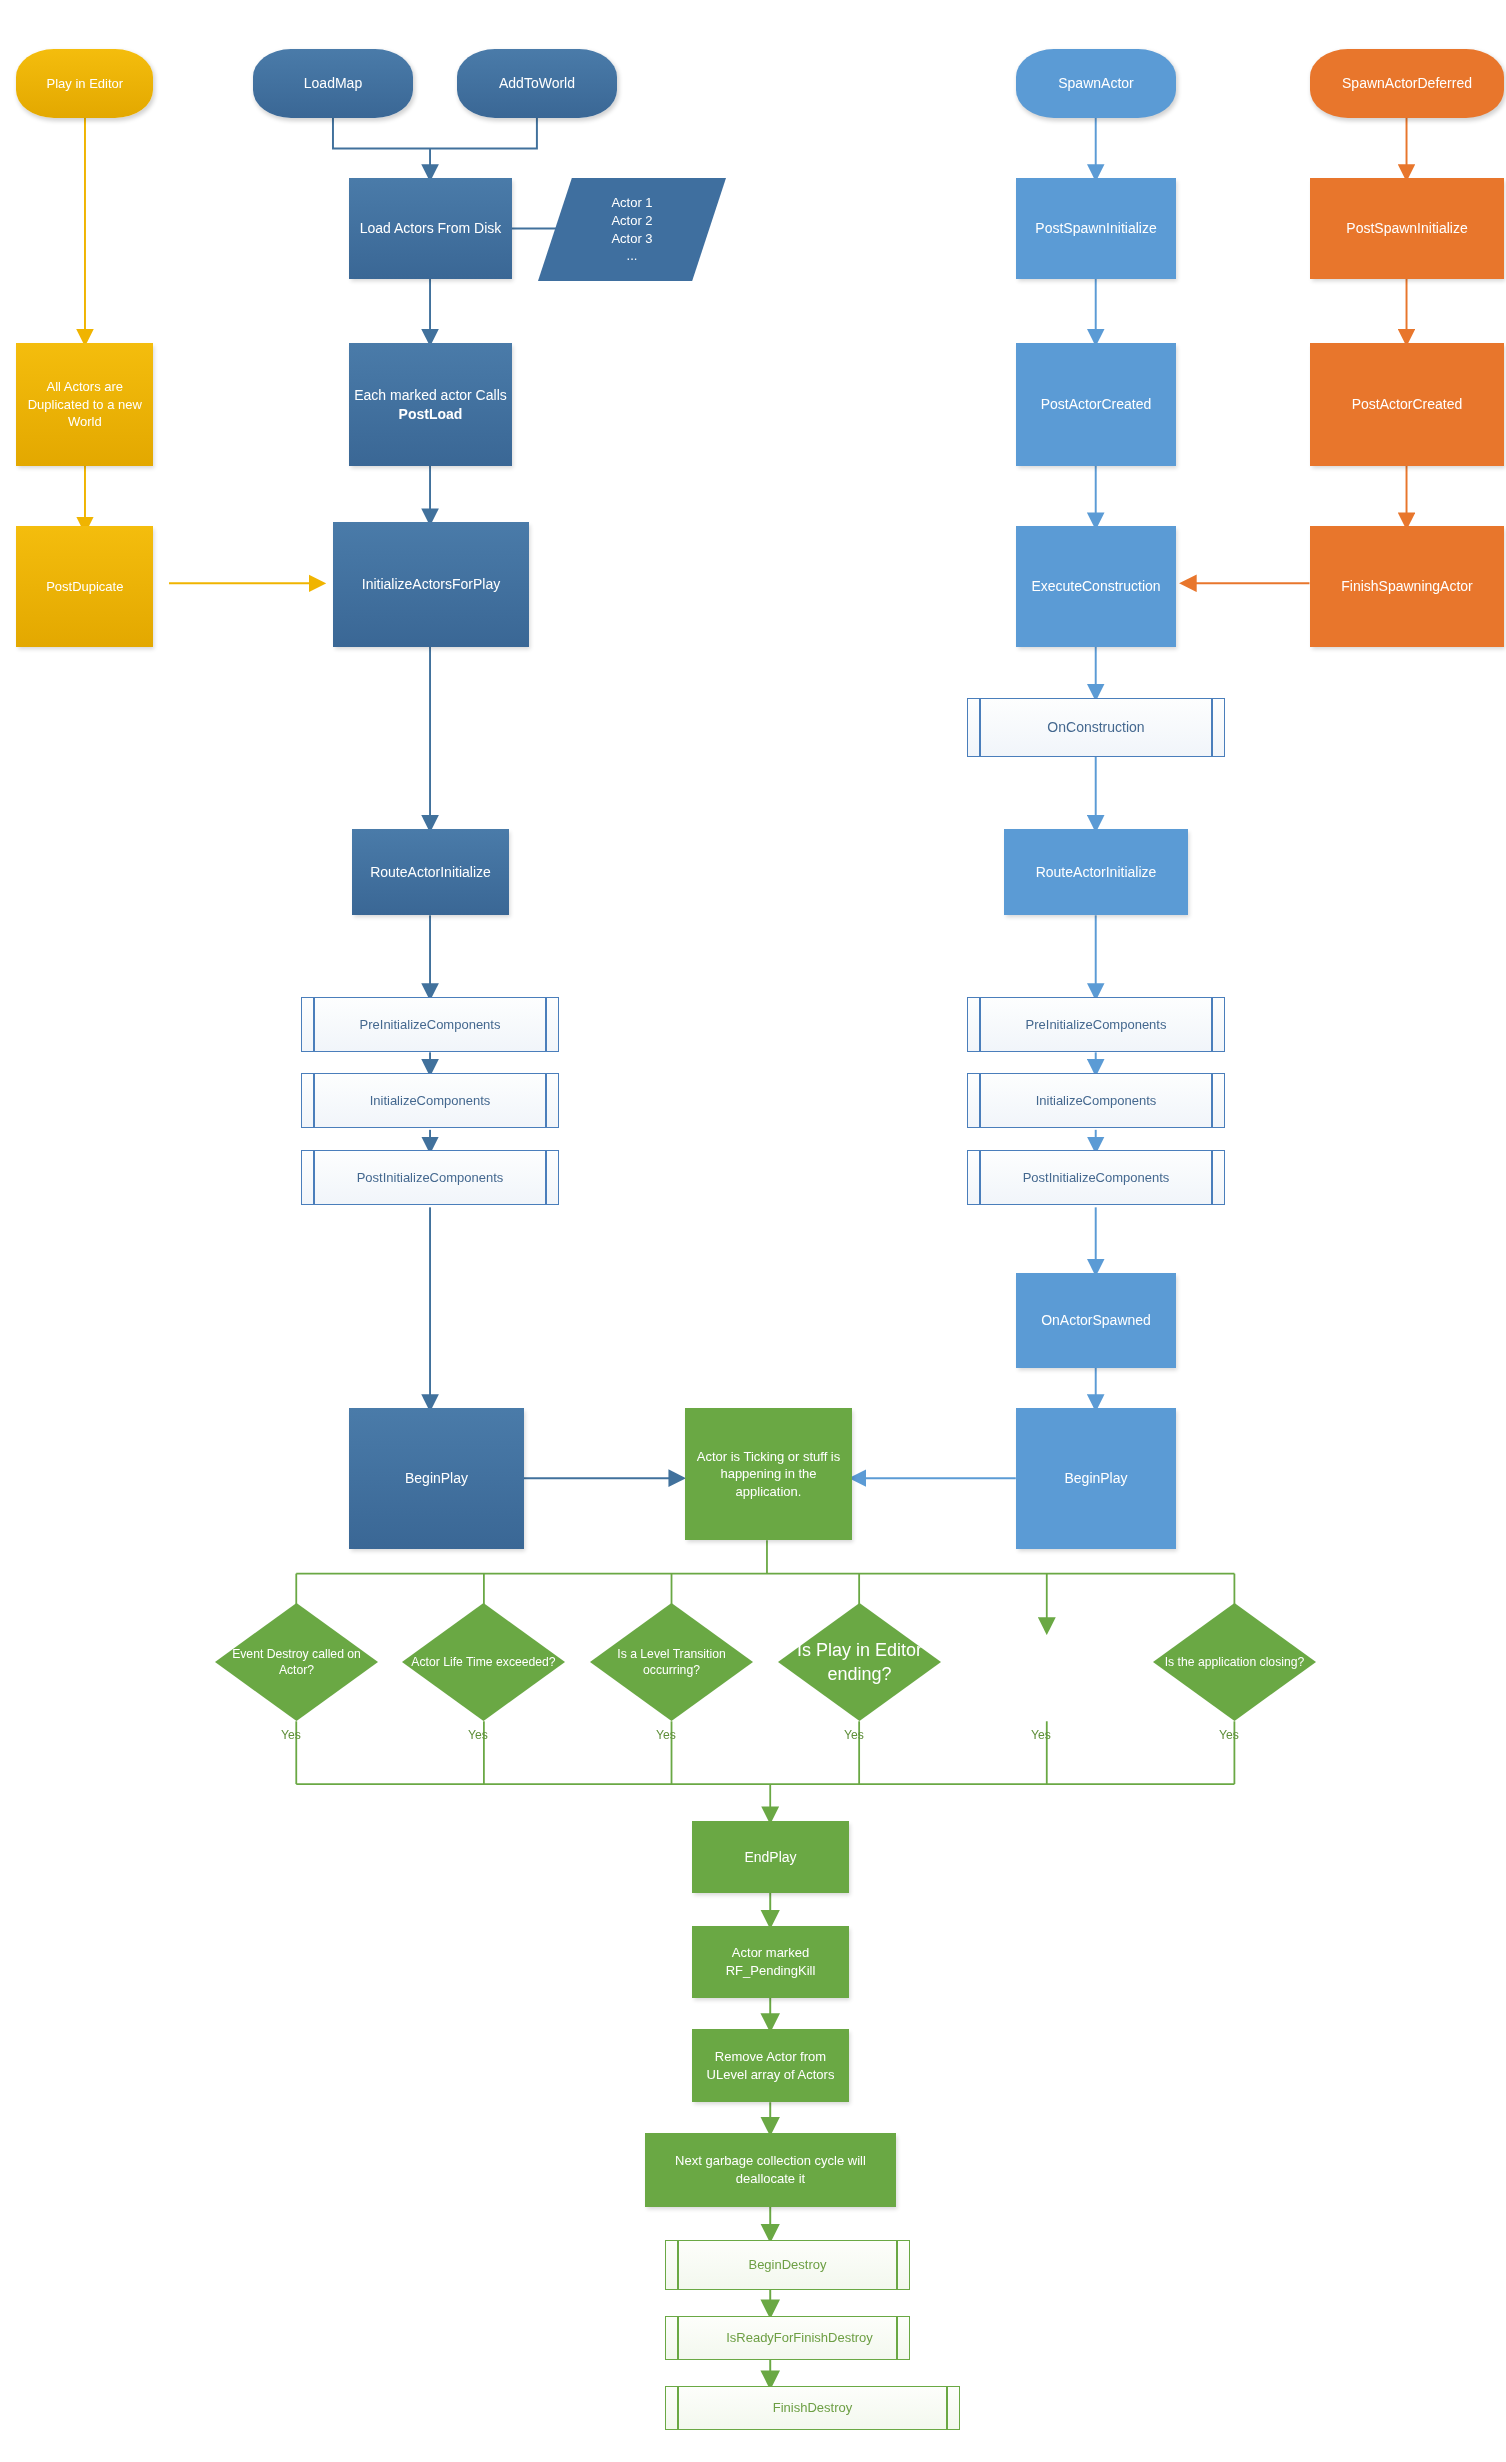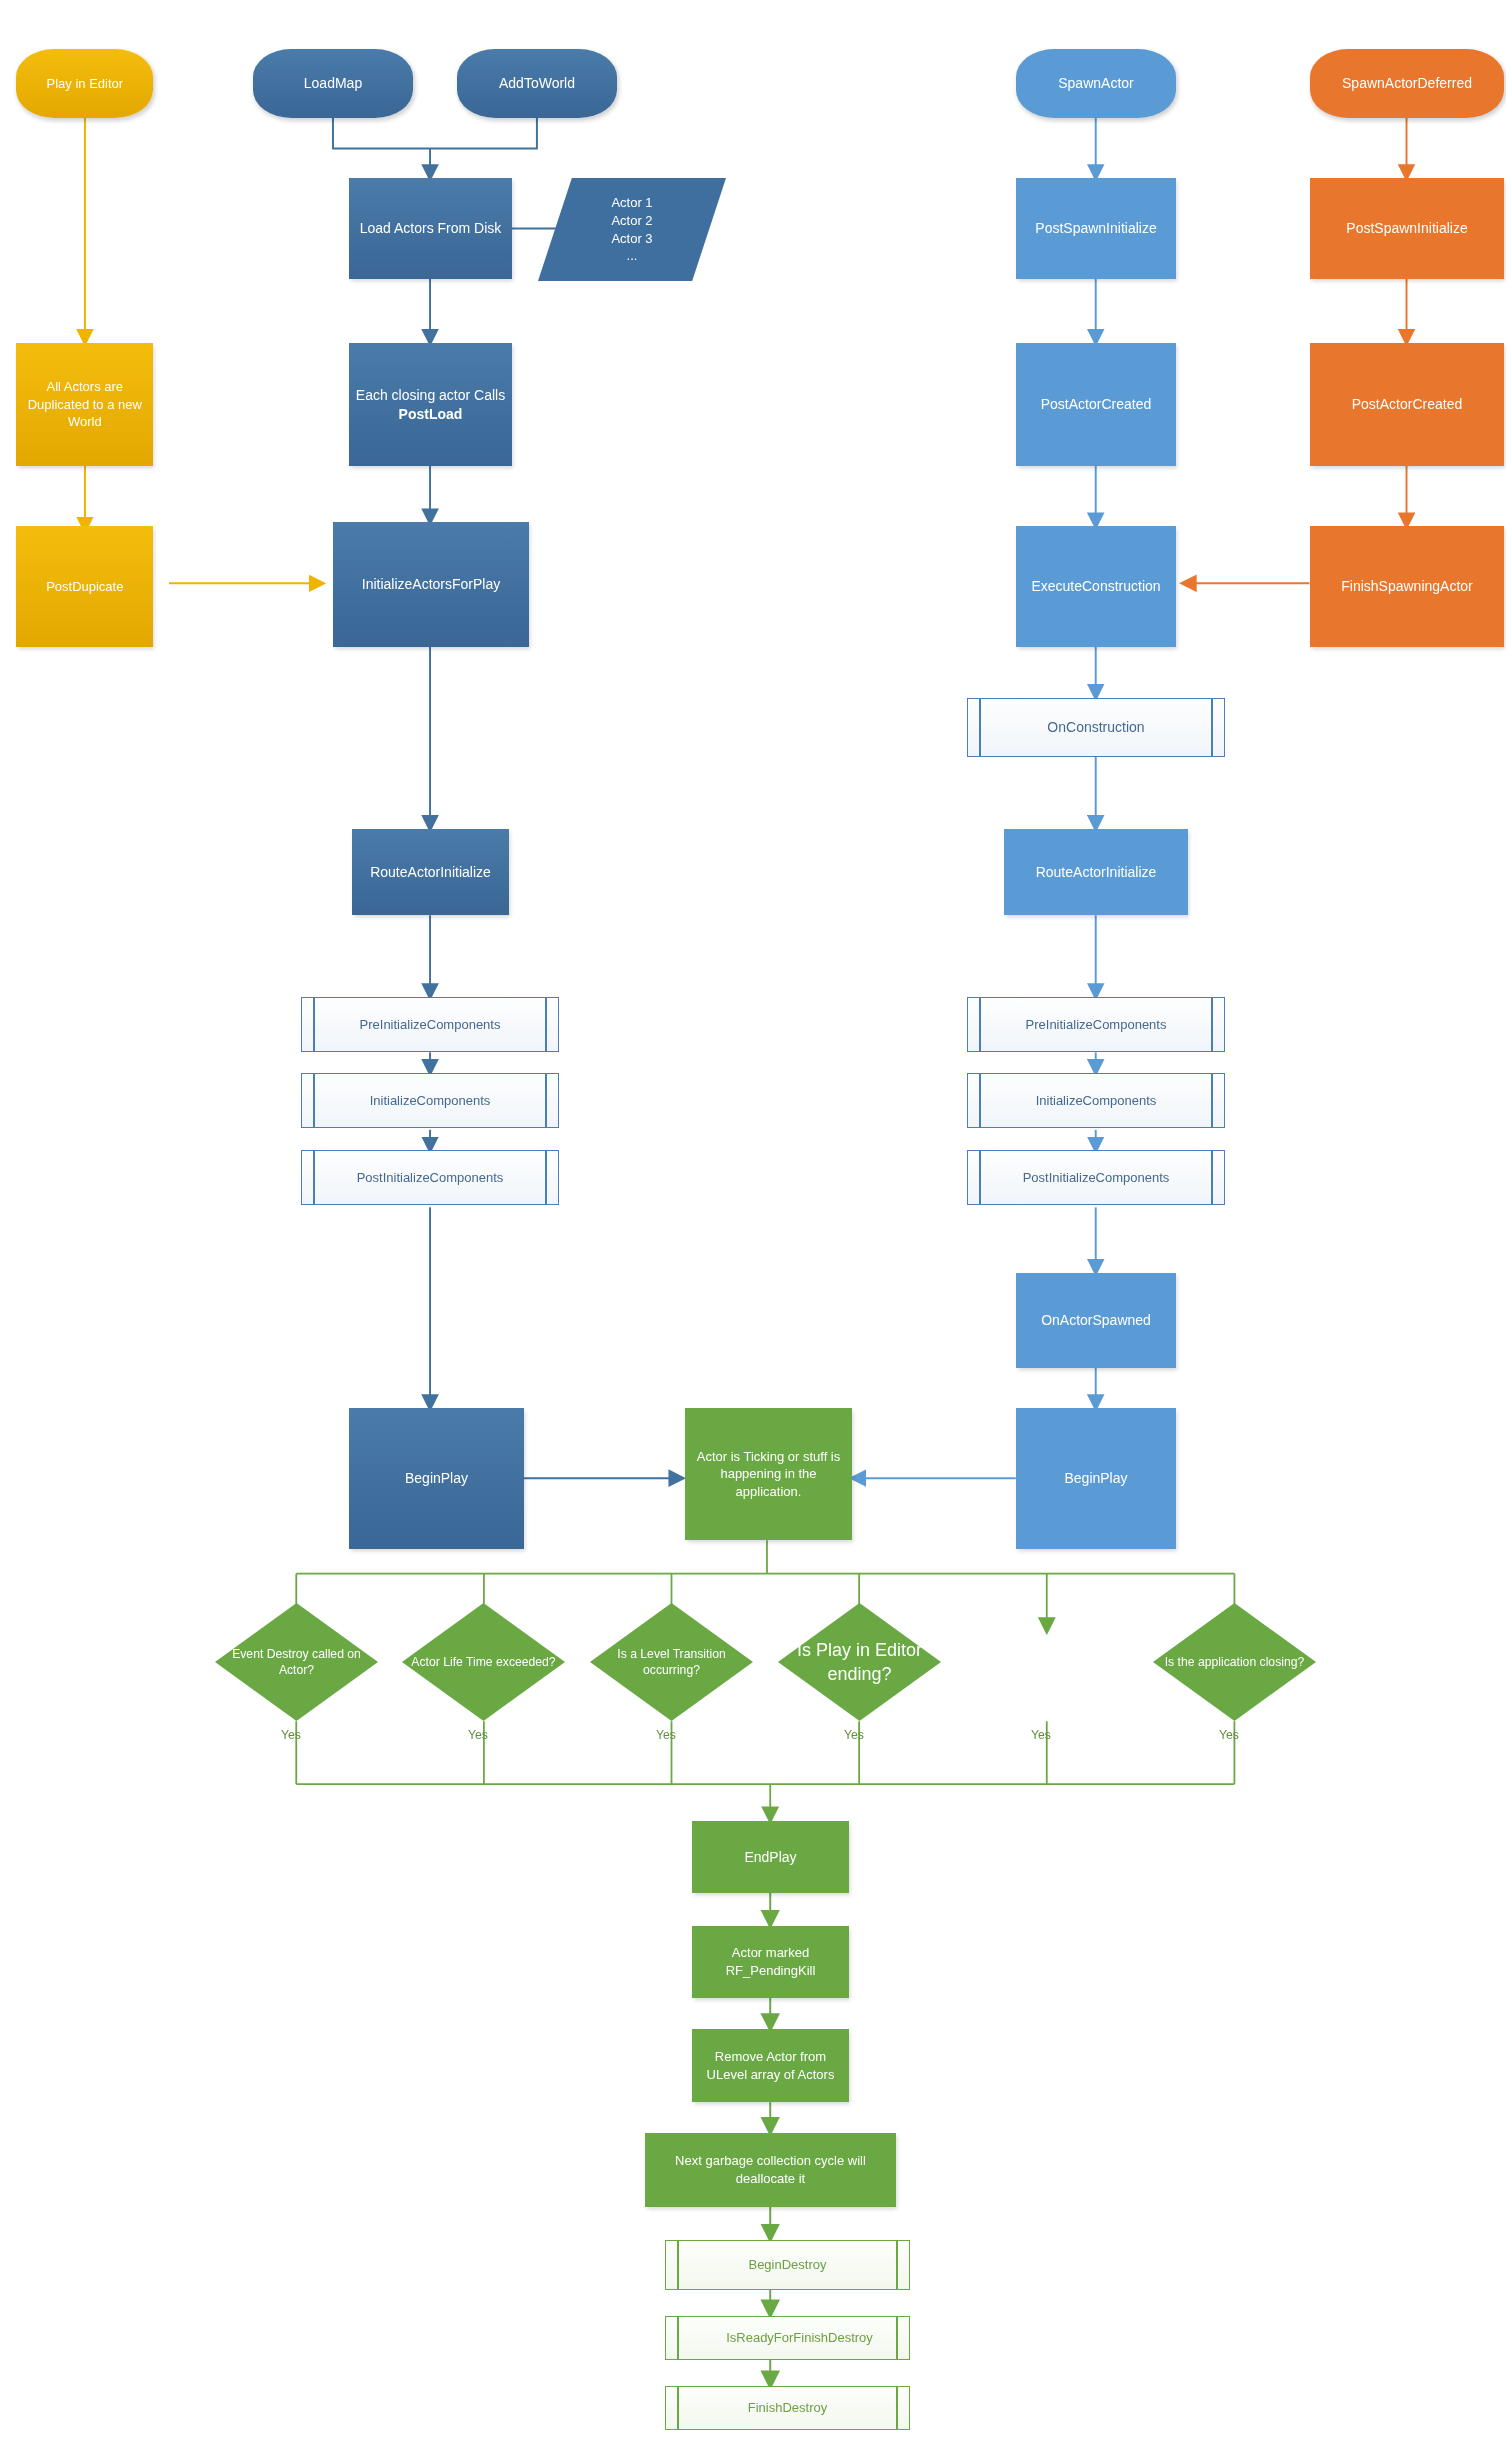--- a/index.html
+++ b/index.html
@@ -270,21 +270,21 @@
   <div class="node n-proc c-orange" style="left:1310px; top:178px; width:194px; height:101px; font-size:14px;">
     <span class="lbl">PostSpawnInitialize</span>
   </div>
 
   <div class="node n-proc c-yellow" style="left:16.3px; top:343px; width:137px; height:123px; font-size:13px;">
     <span class="lbl">All Actors are Duplicated to a new World</span>
   </div>
 
   <div class="node n-proc c-darkblue" style="left:349px; top:343px; width:163px; height:123px; font-size:14px;">
     <span class="lbl">
-      <span>Each closing actor Calls </span><span class="bold">PostLoad</span>
+      <span>Each marked actor Calls </span><span class="bold">PostLoad</span>
     </span>
   </div>
 
   <div class="node n-proc c-lightblue" style="left:1016px; top:343px; width:160px; height:123px; font-size:14px;">
     <span class="lbl">PostActorCreated</span>
   </div>
 
   <div class="node n-proc c-orange" style="left:1310px; top:343px; width:194px; height:123px; font-size:14px;">
     <span class="lbl">PostActorCreated</span>
   </div>
@@ -416,20 +416,20 @@
     <span class="bar r"></span>
     <span class="lbl">BeginDestroy</span>
   </div>
 
   <div class="node n-pre green" style="left:645px; top:2316px; width:245px; height:44px; font-size:13px;padding-left:24px;">
     <span class="bar l"></span>
     <span class="bar r"></span>
     <span class="lbl">IsReadyForFinishDestroy</span>
   </div>
 
-  <div class="node n-pre green" style="left:645px; top:2386px; width:245px; height:44px; font-size:13px;">
+  <div class="node n-pre green" style="left:645px; top:2386px; width:295px; height:44px; font-size:13px;">
     <span class="bar l"></span>
     <span class="bar r"></span>
     <span class="lbl">FinishDestroy</span>
   </div>
 
 </div>
 
 
 </body></html>

